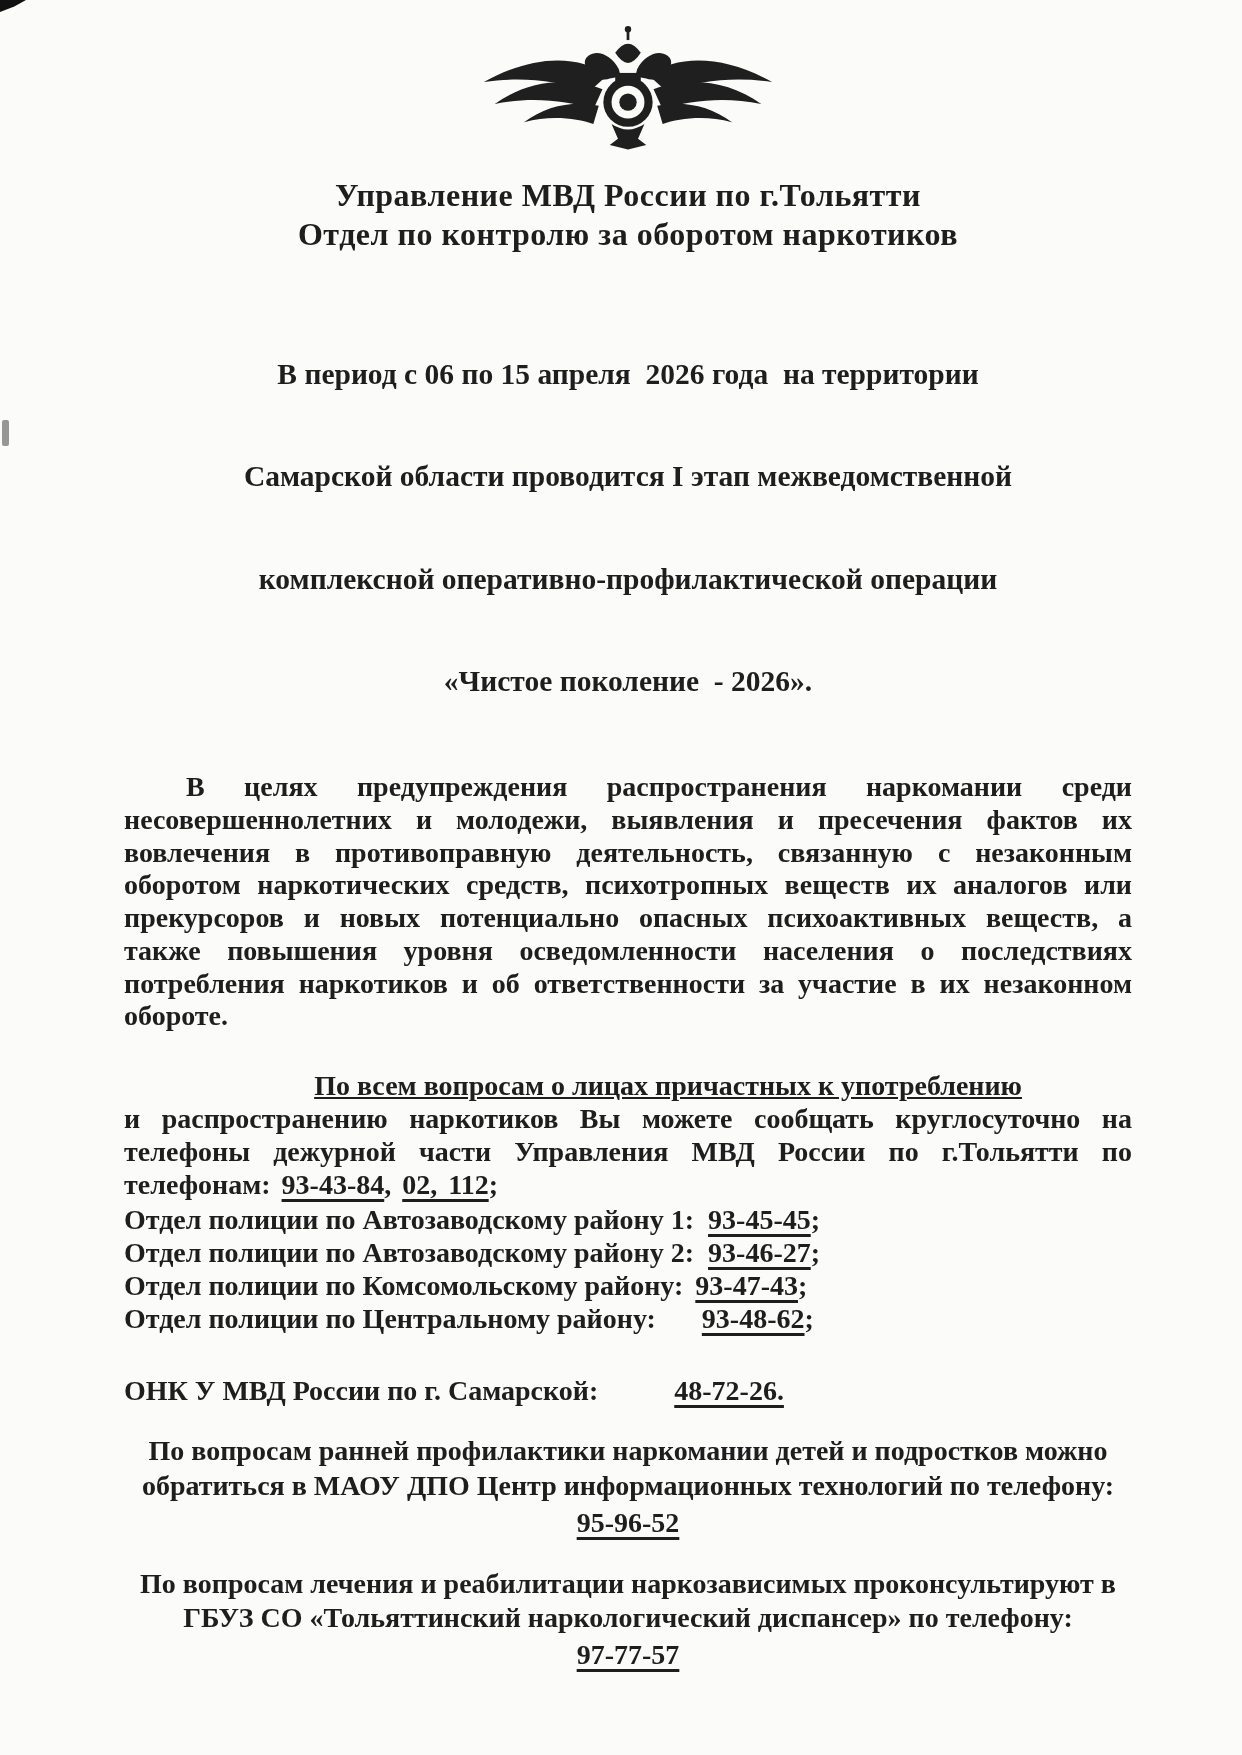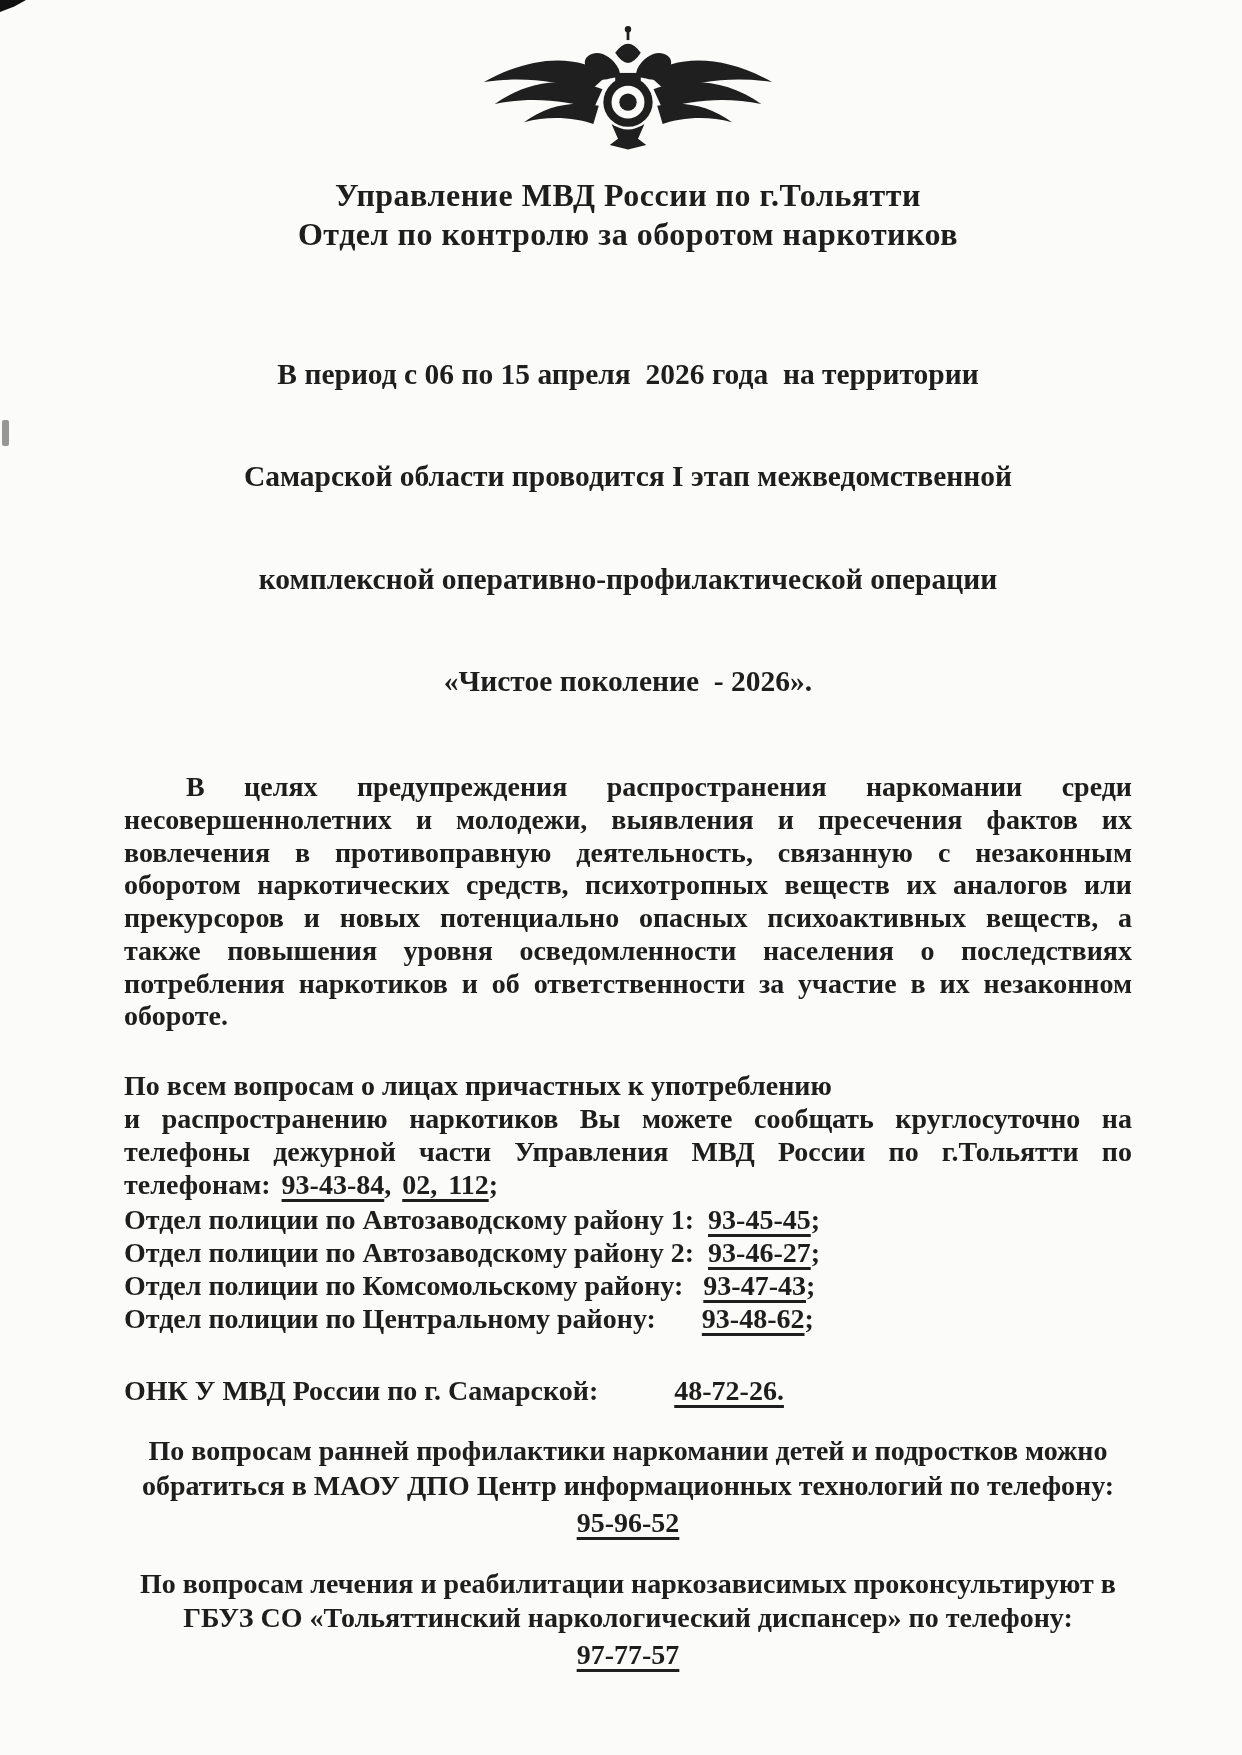--- a/index.html
+++ b/index.html
@@ -53,31 +53,31 @@
   }
   .purpose {
     margin: 4px 0 0 0;
     font-size: 28px;
     line-height: 1.17;
     text-align: justify;
     text-indent: 62px;
     word-spacing: 5px;
   }
   .hotline { margin-top: 36px; font-size: 28px; line-height: 1.18; }
-  .hot-intro { text-align: left; padding-right: 110px; }
+  .hot-intro { text-align: right; padding-right: 110px; text-decoration: underline; }
   .hot-body { text-align: justify; word-spacing: 4px; }
   .phone {
     text-decoration: underline;
     text-decoration-thickness: 3px;
     text-underline-offset: 5px;
   }
   .departments { margin-top: 2px; }
   .dept-row { font-size: 28px; line-height: 1.18; }
   .dept-row .phone { margin-left: 14px; }
-  .dept-row:nth-child(3) .phone { margin-left: 20px; }
+  .dept-row:nth-child(3) .phone { margin-left: 12px; }
   .dept-row:nth-child(4) .phone { margin-left: 46px; }
   .onk-line { margin-top: 40px; font-size: 28px; }
   .onk-line .phone { margin-left: 76px; }
   .center-block {
     margin-top: 27px;
     font-size: 28px;
     line-height: 1.22;
     text-align: center;
   }
   .phone-standalone { display: block; margin-top: 3px; text-align: center; }

